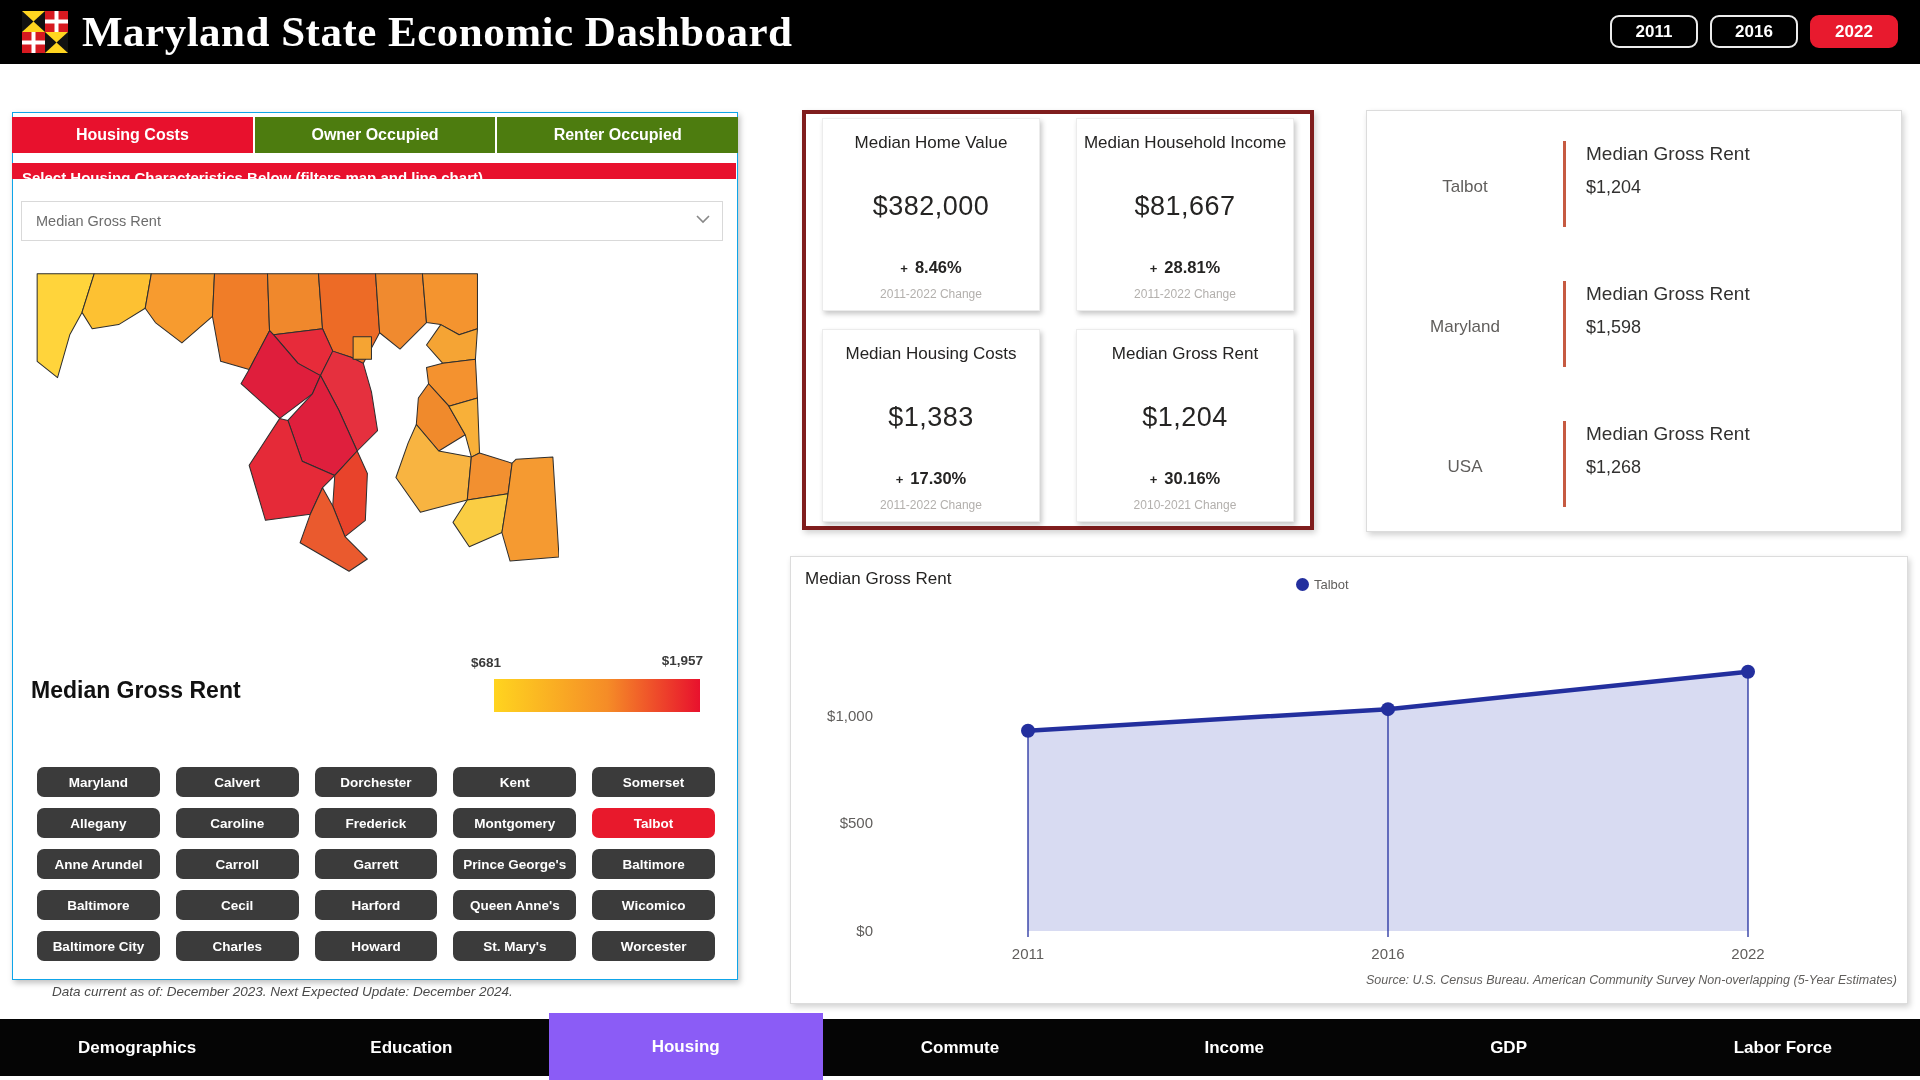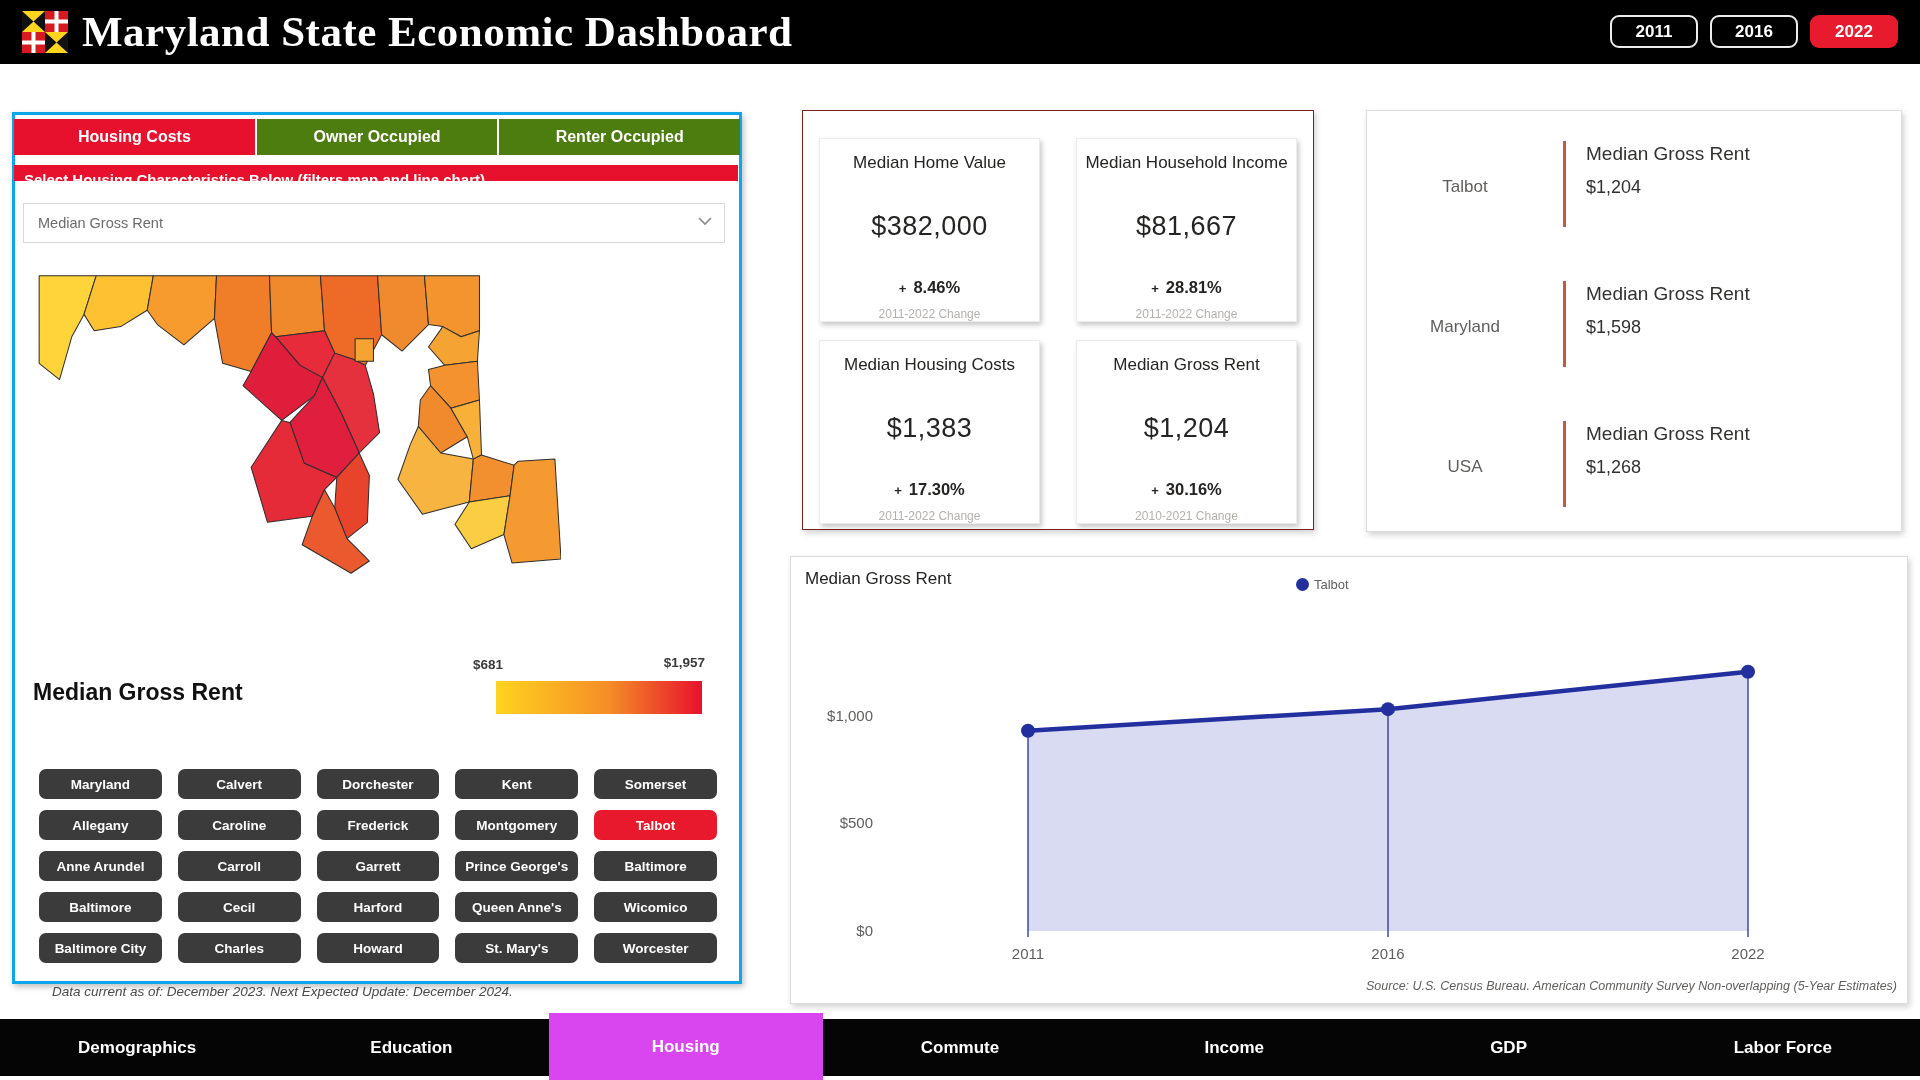--- a/index.html
+++ b/index.html
@@ -9,21 +9,21 @@
   .header{position:absolute;left:0;top:0;width:1920px;height:64px;background:#000;}
   .flag{position:absolute;left:22px;top:11px;width:46px;height:42px;}
   .app-title{position:absolute;left:82px;top:0;height:64px;line-height:64px;color:#fff;
              font-family:"Liberation Serif","DejaVu Serif",serif;font-weight:bold;font-size:43px;letter-spacing:.5px;}
   .year-group{position:absolute;right:22px;top:15px;display:flex;gap:12px;}
   .year-btn{width:88px;height:33px;border-radius:9px;border:2px solid #ececec;background:#000;
             color:#fff;font-weight:bold;font-size:17px;display:flex;align-items:center;justify-content:center;cursor:pointer;}
   .year-btn.active{background:#E81A2E;border-color:#E81A2E;}
   
   .left-card{position:absolute;left:12px;top:112px;width:724px;height:866px;background:#fff;
-             border:3px solid #0ea5e9;box-shadow:2px 3px 6px rgba(0,0,0,.25);}
+             border:1px solid #0ea5e9;box-shadow:2px 3px 6px rgba(0,0,0,.25);}
   .tabs{position:absolute;left:-1px;top:4px;width:726px;height:36px;display:flex;}
   .tab{flex:1;background:#4d7c0f;color:#fff;font-weight:bold;font-size:16px;
        display:flex;align-items:center;justify-content:center;border-right:2px solid #fff;cursor:pointer;}
   .tab:last-child{border-right:none;}
   .tab.active{background:#E8112D;}
   .banner{position:absolute;left:-1px;top:50px;width:714px;height:16px;background:#E8112D;color:#fff;
           font-weight:bold;font-size:15px;line-height:30px;padding-left:10px;}
   .dropdown{position:absolute;left:8px;top:88px;width:700px;height:38px;background:#fff;border:1px solid #d9d9d9;
             display:flex;align-items:center;cursor:pointer;}
   .dropdown .val{margin-left:14px;font-size:14.5px;color:#6c6c6c;}
@@ -35,22 +35,22 @@
               background:linear-gradient(90deg,#FFD41F 0%,#F58C27 55%,#E8112D 100%);}
   .map-title{position:absolute;left:18px;top:564px;font-size:23px;font-weight:bold;color:#111;}
   .county-grid{position:absolute;left:24px;top:654px;width:678px;display:grid;
                grid-template-columns:repeat(5,1fr);column-gap:16px;row-gap:11px;}
   .county-btn{height:30px;background:#3B3B3B;border:none;border-radius:7px;color:#fff;
               font-weight:bold;font-size:13.5px;font-family:inherit;cursor:pointer;}
   .county-btn.active{background:#E8192C;}
   .footnote{position:absolute;left:52px;top:984px;font-style:italic;font-size:13.5px;color:#4a4a4a;}
   
   .kpi-card-outer{position:absolute;left:802px;top:110px;width:512px;height:420px;background:#fff;
-                  border:1px solid #7f1d1d;box-shadow:2px 3px 6px rgba(0,0,0,.18);
-                  display:grid;grid-template-columns:1fr 1fr;column-gap:36px;row-gap:18px;padding:27px 16px;box-sizing:border-box;}
+                  border:4px solid #7f1d1d;box-shadow:2px 3px 6px rgba(0,0,0,.18);
+                  display:grid;grid-template-columns:1fr 1fr;column-gap:36px;row-gap:18px;padding:4px 16px;box-sizing:border-box;}
   .kpi-card{background:#fff;border:1px solid #ececec;box-shadow:2px 3px 5px rgba(0,0,0,.22);
             display:flex;flex-direction:column;align-items:center;text-align:center;}
   .kpi-title{font-size:17px;color:#252423;margin-top:14px;white-space:nowrap;}
   .kpi-value{font-size:27px;color:#252423;margin-top:38px;letter-spacing:.5px;}
   .kpi-change{font-size:16.5px;font-weight:bold;color:#252423;margin-top:36px;}
   .kpi-change .sign{font-size:13px;margin-right:7px;}
   .kpi-period{font-size:12px;color:#b3b0ad;margin-top:10px;}
   
   .comp-card{position:absolute;left:1366px;top:110px;width:534px;height:420px;background:#fff;
              border:1px solid #dcdcdc;box-shadow:2px 3px 6px rgba(0,0,0,.18);}
@@ -62,26 +62,26 @@
   .comp-value{font-size:18px;color:#323130;margin-top:12px;}
   
   .chart-card{position:absolute;left:790px;top:556px;width:1116px;height:446px;background:#fff;
               border:1px solid #dcdcdc;box-shadow:2px 3px 6px rgba(0,0,0,.18);}
   .chart-title{position:absolute;left:14px;top:12px;font-size:17px;color:#252423;}
   .chart-legend{position:absolute;left:505px;top:20px;display:flex;align-items:center;gap:5px;}
   .legend-dot{width:13px;height:13px;border-radius:50%;background:#2330A0;}
   .legend-label{font-size:13px;color:#605e5c;}
   #line-chart-svg{position:absolute;left:12px;top:44px;}
   .ytick,.xtick{font-size:15px;fill:#605e5c;font-family:"Liberation Sans",sans-serif;}
-  .source-note{position:absolute;right:10px;bottom:10px;font-style:italic;font-size:12.5px;color:#605e5c;}
+  .source-note{position:absolute;right:10px;bottom:16px;font-style:italic;font-size:12.5px;color:#605e5c;}
   
   .bottom-nav{position:absolute;left:0;top:1019px;width:1920px;height:57px;background:#050505;display:flex;}
   .nav-item{flex:1;position:relative;display:flex;align-items:center;justify-content:center;
             color:#fff;font-weight:bold;font-size:17px;cursor:pointer;}
-  .nav-item.active{background:#d946ef;margin-top:-6px;height:67px;}
+  .nav-item.active{background:#8b5cf6;margin-top:-6px;height:67px;}
   .map-region{stroke:#2e2e2e;stroke-width:1;stroke-linejoin:round;cursor:pointer;}
 </style>
 </head>
 <body>
 
 <div class="header">
   <svg class="flag" viewBox="0 0 46 42">
     <rect x="0" y="0" width="23" height="21" fill="#FFD520"></rect>
     <polygon points="0,0 11.5,10.5 0,21" fill="#111"></polygon>
     <polygon points="23,0 23,21 11.5,10.5" fill="#111"></polygon>

